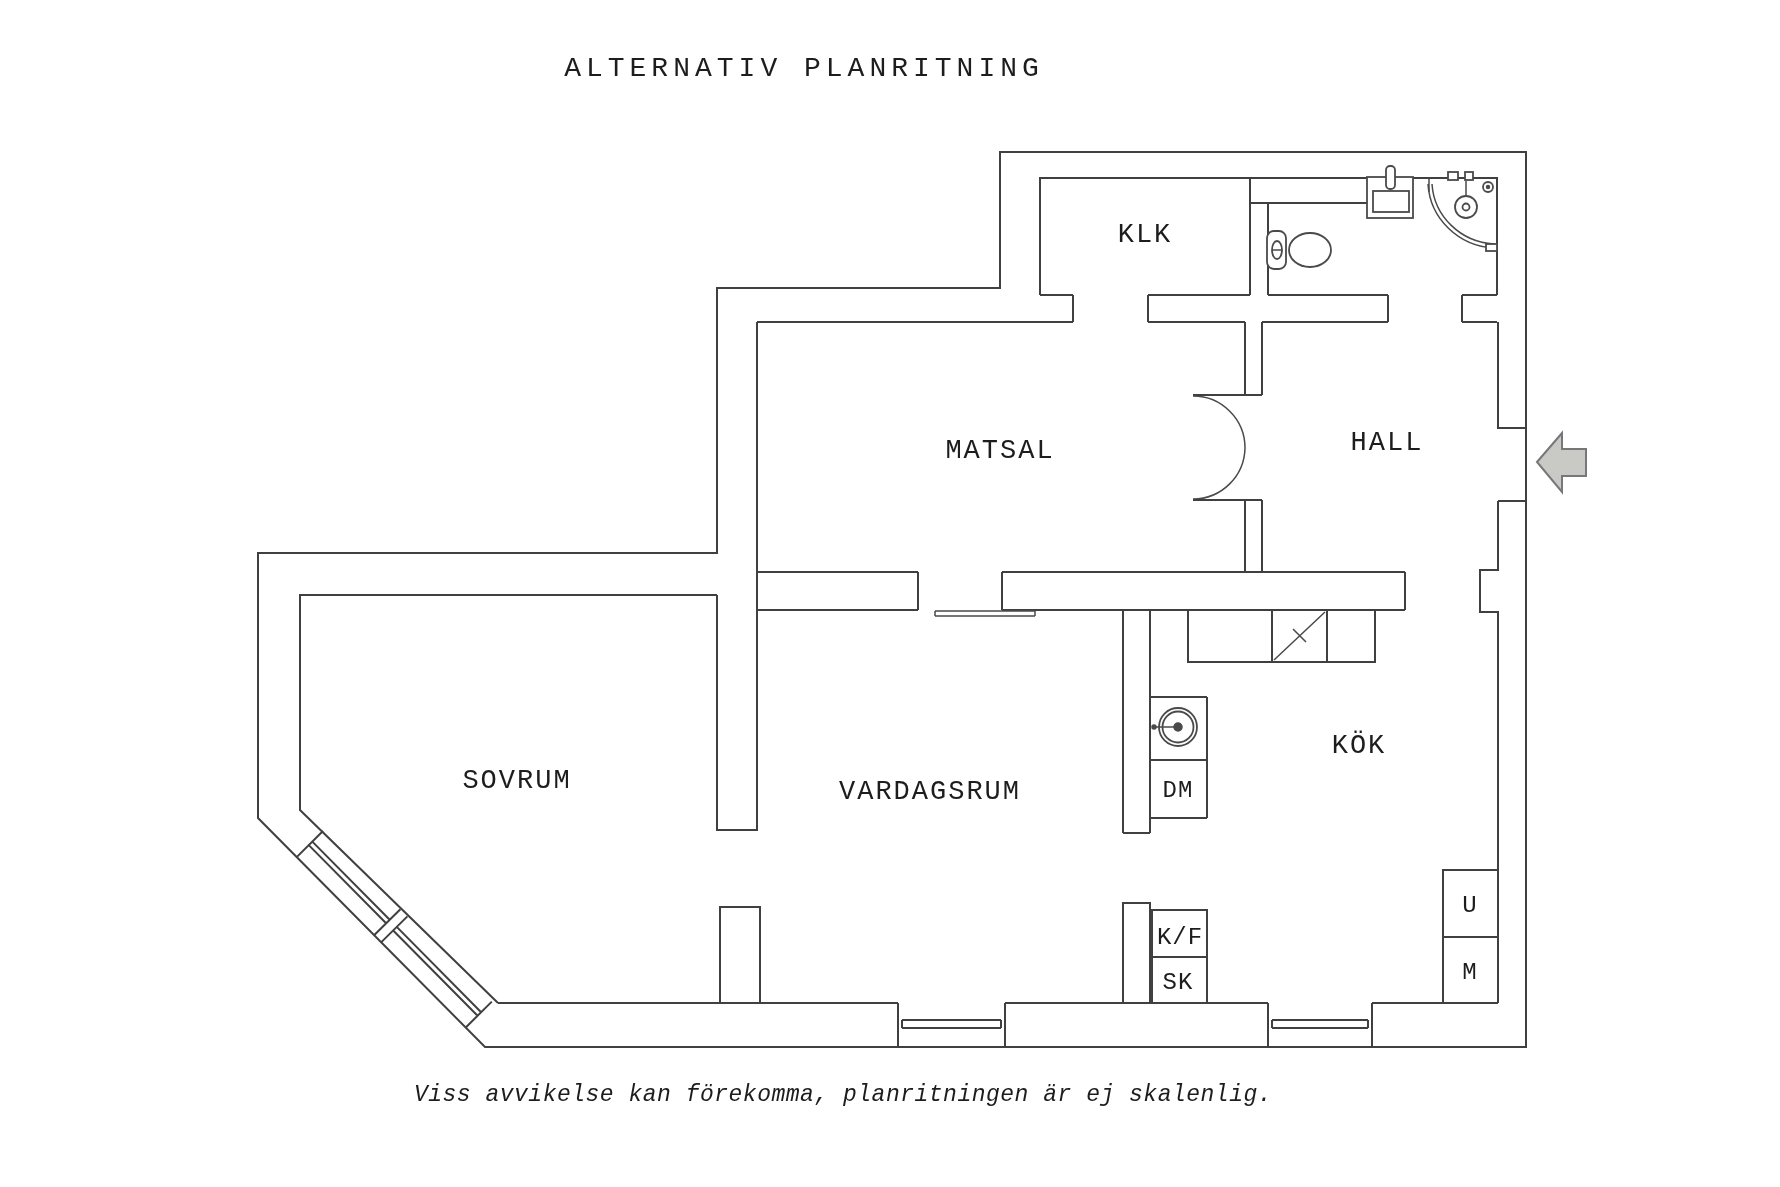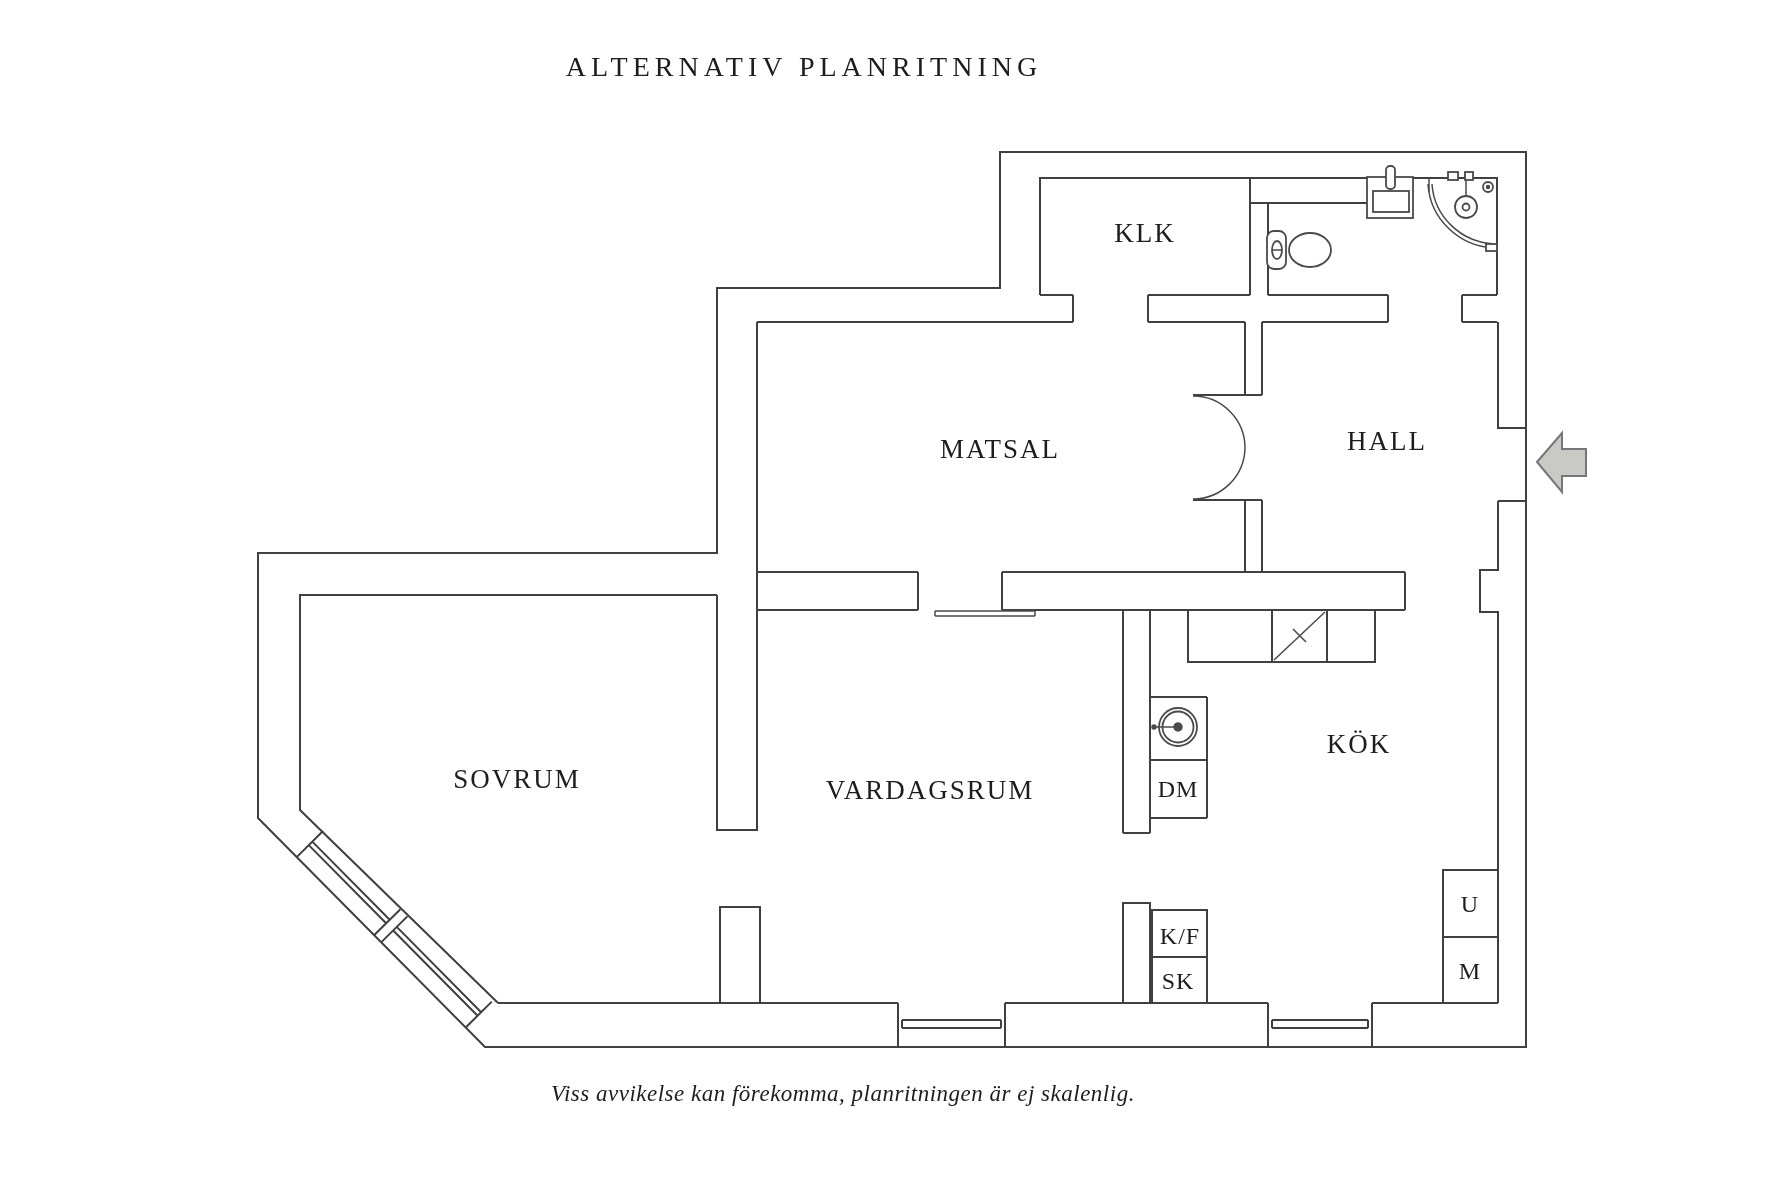--- a/index.html
+++ b/index.html
@@ -1,20 +1,20 @@
 <!DOCTYPE html>
 <html><head>
 <meta charset="utf-8">
 <style>
   html,body { margin:0; padding:0; background:#ffffff; }
   .page {
     position:relative;
     width:1780px; height:1187px;
     background:#ffffff;
-    font-family:Liberation Serif, serif;
+    font-family:Liberation Mono, monospace;
   }
   svg { position:absolute; left:0; top:0; }
   .plan-line { stroke:#404040; stroke-width:2; fill:none; }
   .thin-line { stroke:#4a4a4a; stroke-width:1.5; fill:none; }
   .fixture   { stroke:#4a4a4a; stroke-width:1.8; fill:#ffffff; }
   .fixture-dot { stroke:#4a4a4a; stroke-width:1.5; fill:#4a4a4a; }
   text { fill:#1d1d1d; }
   .title-text     { font-size:28px; letter-spacing:5px; text-anchor:middle; }
   .room-label     { font-size:27px; letter-spacing:2px; text-anchor:middle; }
   .appliance-label{ font-size:24px; letter-spacing:1px; text-anchor:middle; }

